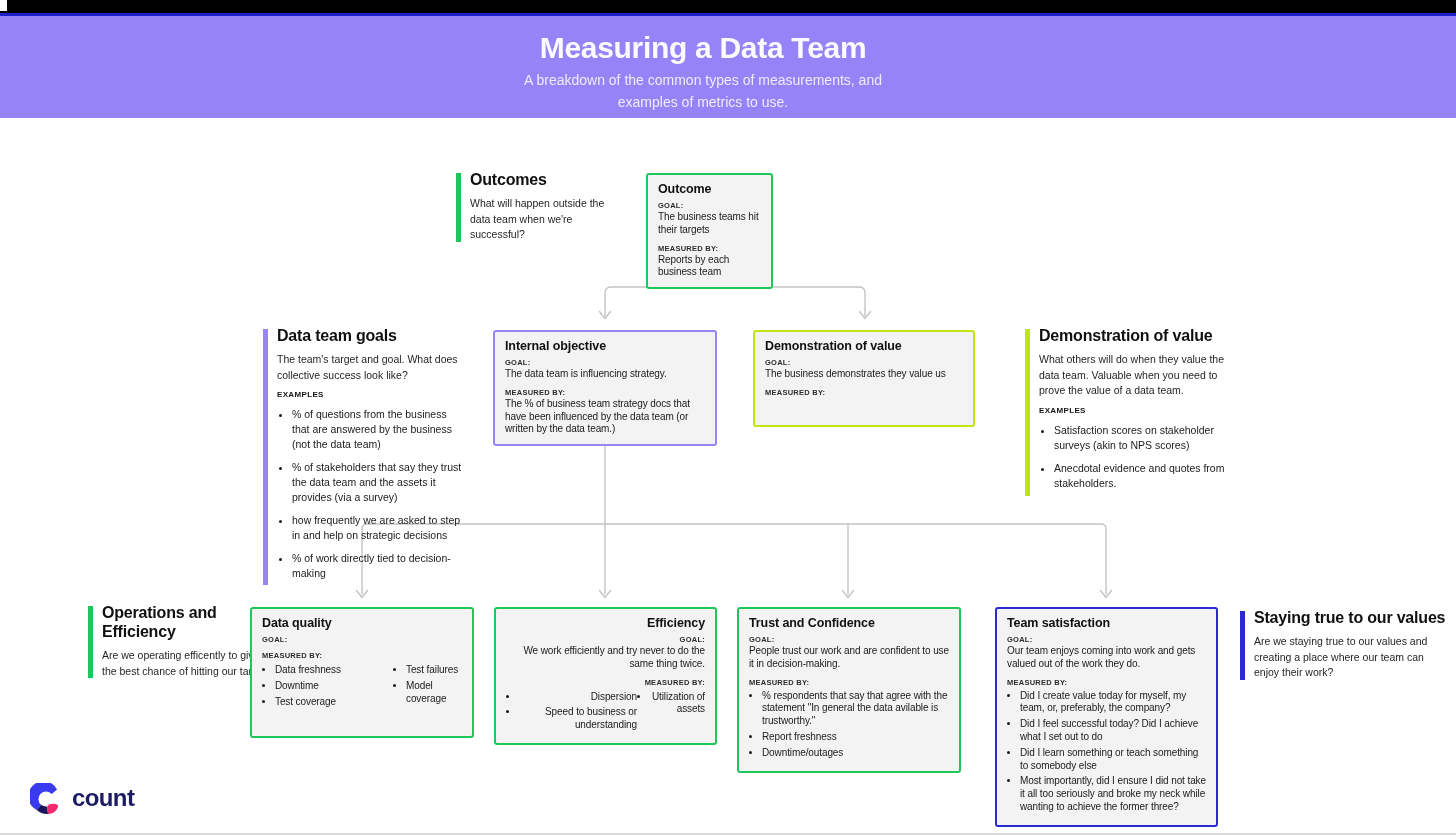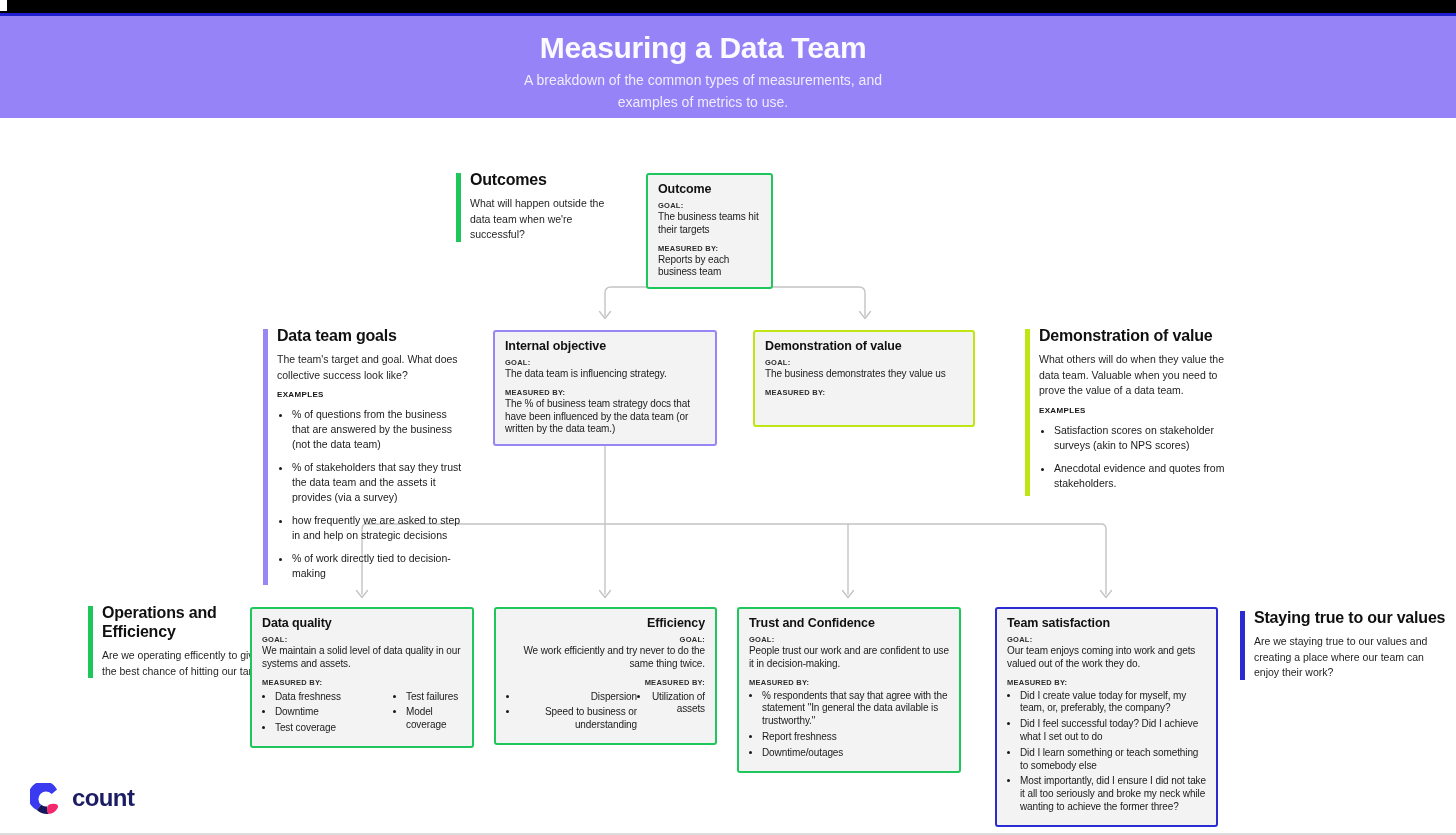--- a/index.html
+++ b/index.html
@@ -162,21 +162,20 @@
 
   <div class="sec sec-ops">
     <span class="bar bar-green"></span>
     <h2>Operations and Efficiency</h2>
     <p class="desc">Are we operating efficently to give us the best chance of hitting our targets?</p>
   </div>
 
   <div class="box bd-green box-dq">
     <h3>Data quality</h3>
     <div class="lbl">GOAL:</div>
-    <div class="txt">We maintain a solid level of data quality in our systems and assets.</div>
     <div class="lbl mt">MEASURED BY:</div>
     <div class="cols">
       <ul>
           <li>Data freshness</li>
           <li>Downtime</li>
           <li>Test coverage</li>
         </ul>
       <ul>
           <li>Test failures</li>
           <li>Model coverage</li>

